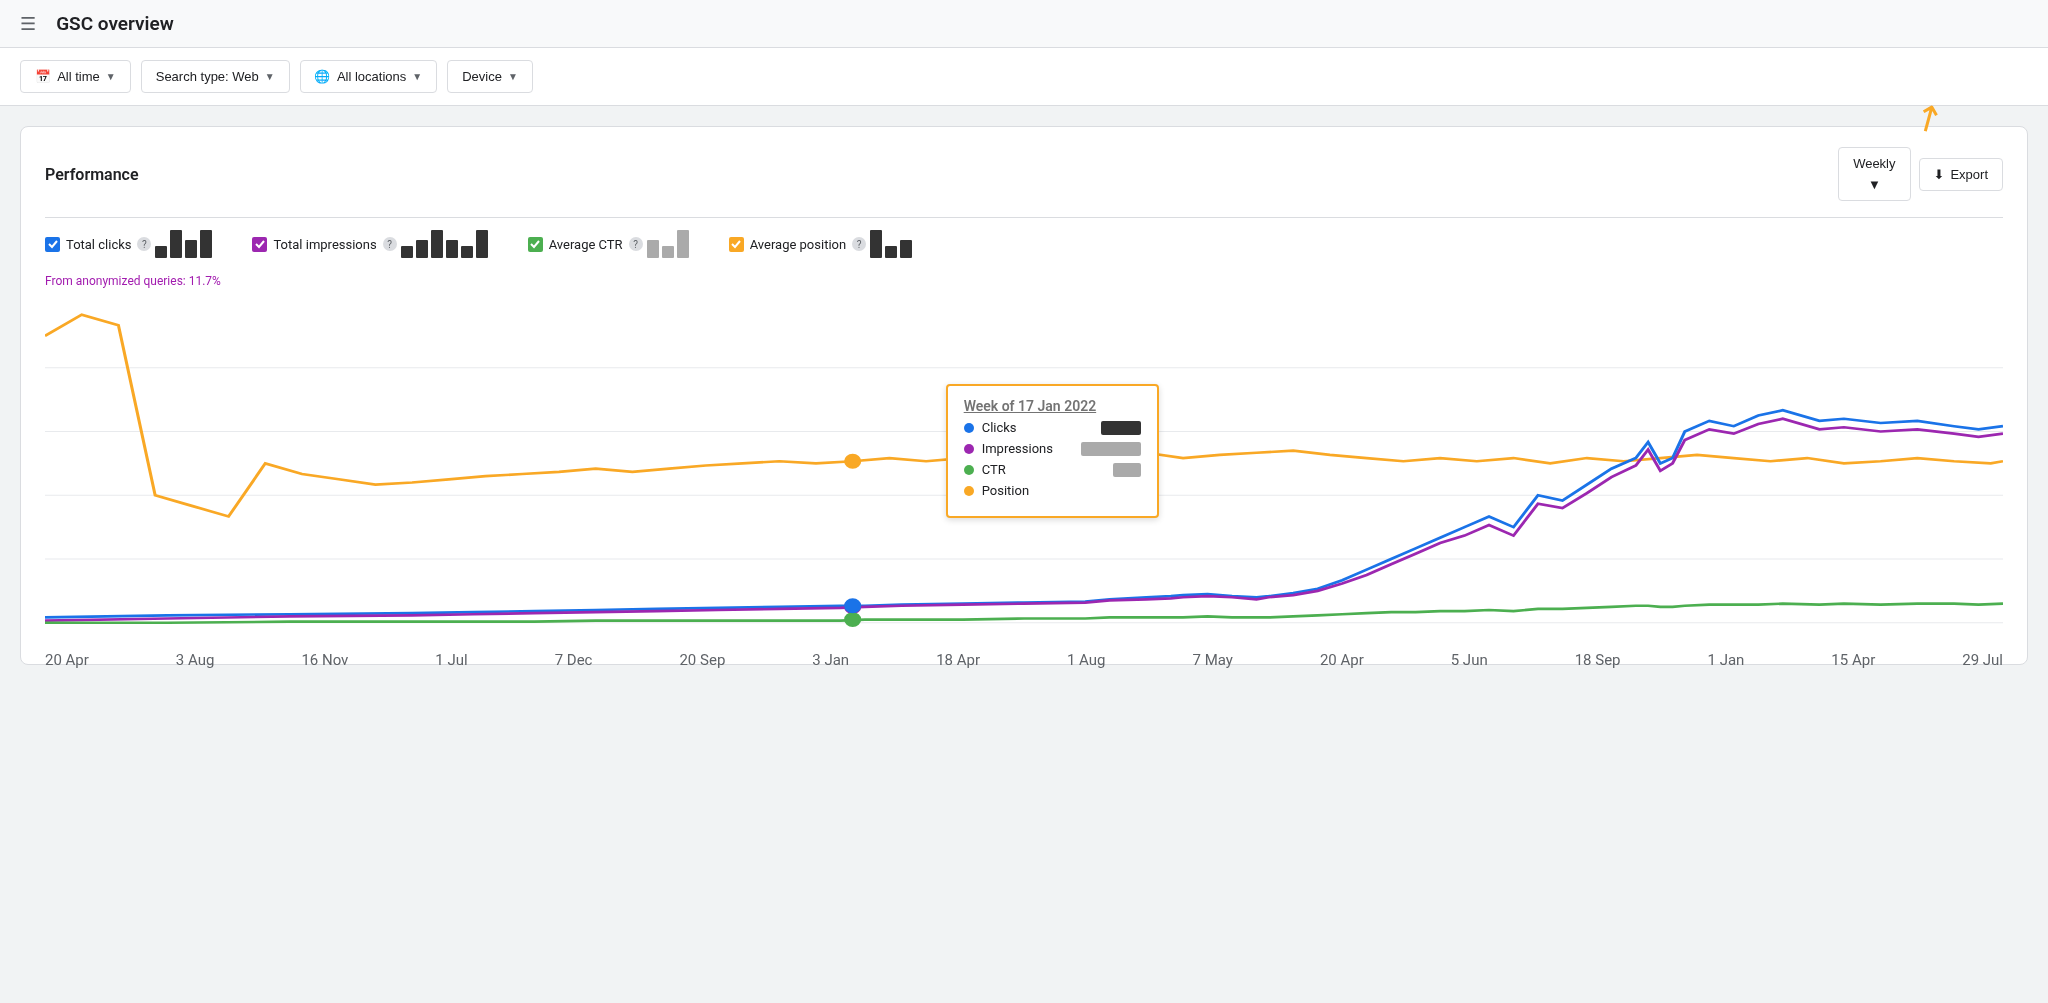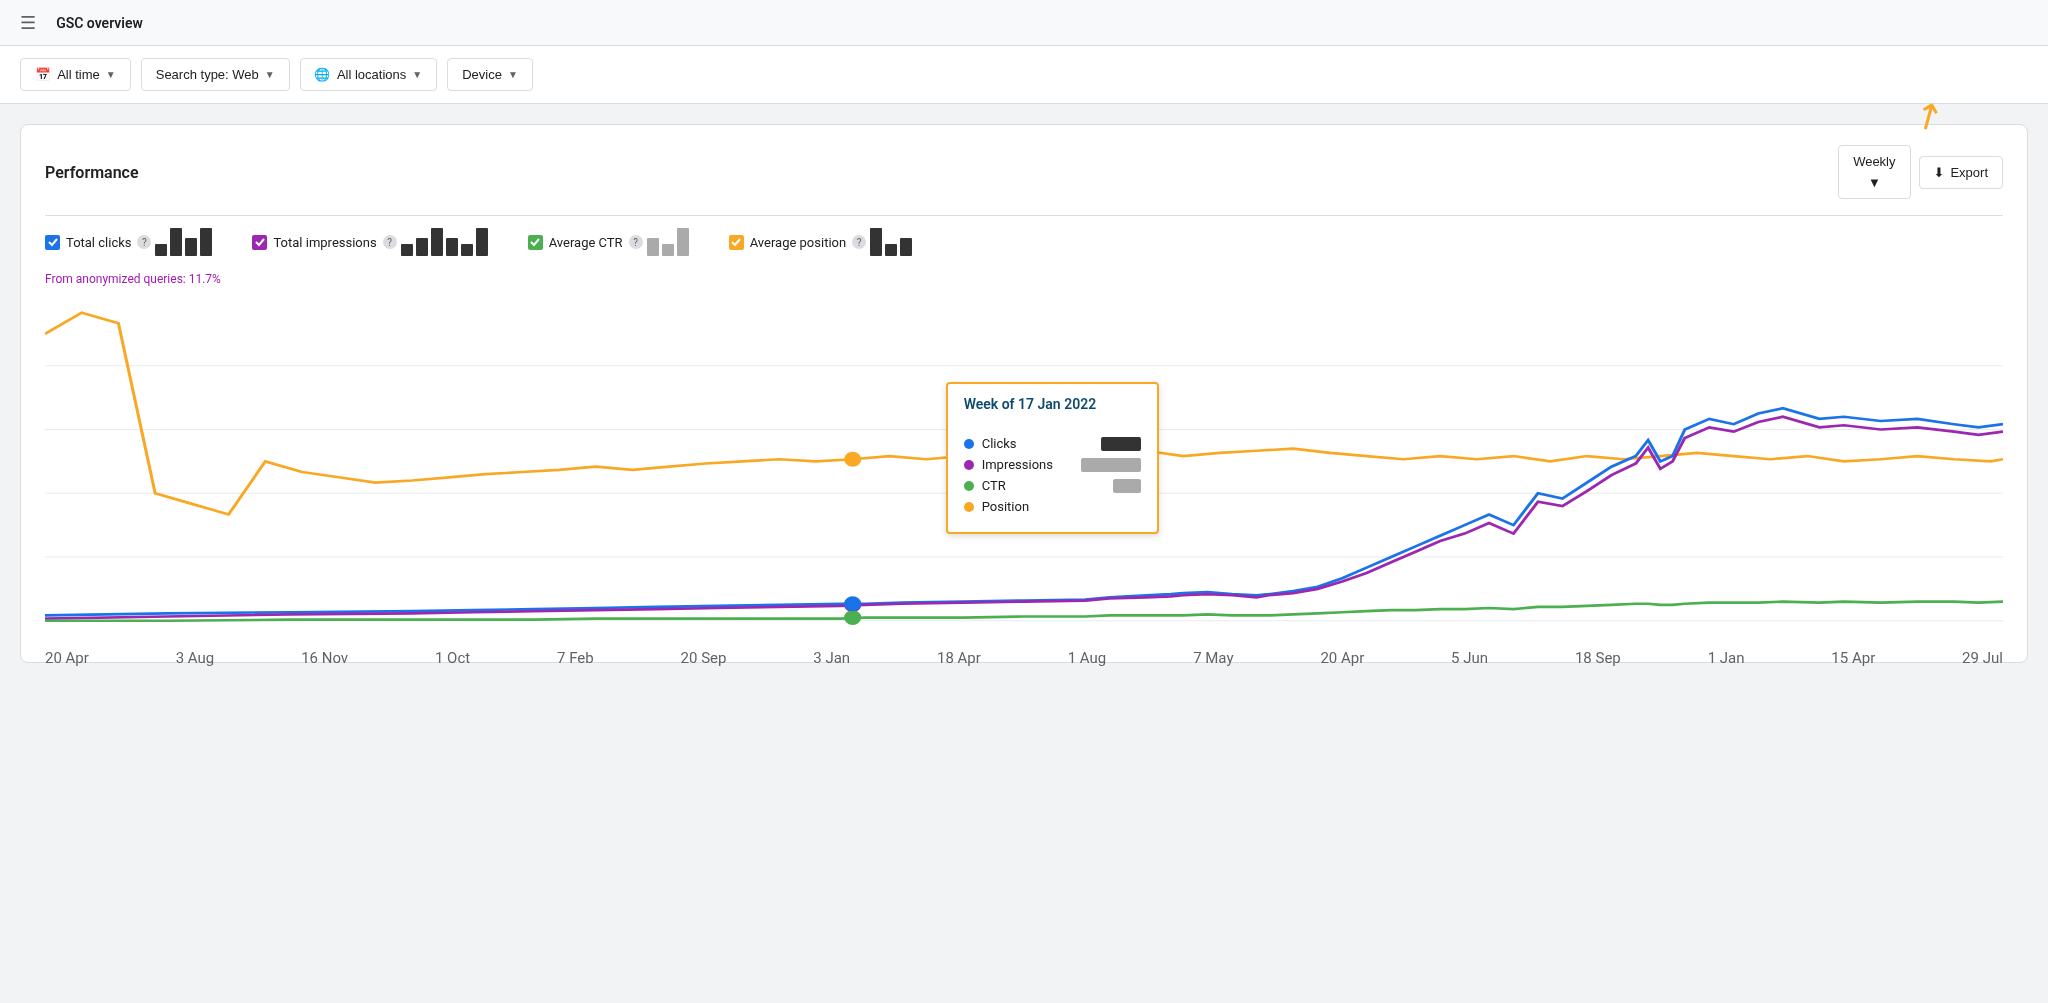--- a/index.html
+++ b/index.html
@@ -13,21 +13,21 @@
       align-items: center;
       gap: 12px;
     }
     .hamburger {
       font-size: 18px;
       cursor: pointer;
       margin-right: 8px;
       color: #5f6368;
     }
     .page-title {
-      font-size: 14px;
+      font-size: 19px;
       font-weight: 600;
       color: #202124;
     }
 
     .filter-bar {
       background: #fff;
       border-bottom: 1px solid #dadce0;
       padding: 12px 20px;
       display: flex;
       gap: 10px;
@@ -191,22 +191,23 @@
       color: #202124;
       box-shadow: 0 2px 6px rgba(0,0,0,0.15);
       min-width: 200px;
       top: 80px;
       left: 46%;
       z-index: 10;
     }
     .tooltip-date {
       font-weight: 600;
       font-size: 14px;
-      margin-bottom: 24px;
-      color: #0c4a6e;
+      margin-bottom: 6px;
+      color: #737373;
+      text-decoration: underline;
     }
     .tooltip-row {
       display: flex;
       align-items: center;
       justify-content: space-between;
       margin-bottom: 6px;
       gap: 28px;
     }
     .tooltip-label-wrap {
       display: flex;
@@ -416,22 +417,22 @@
             <span>Position</span>
           </div>
         </div>
       </div>
 
       
       <div class="x-axis-labels">
         <span>20 Apr</span>
         <span>3 Aug</span>
         <span>16 Nov</span>
-        <span>1 Oct</span>
-        <span>7 Feb</span>
+        <span>1 Jul</span>
+        <span>7 Dec</span>
         <span>20 Sep</span>
         <span>3 Jan</span>
         <span>18 Apr</span>
         <span>1 Aug</span>
         <span>7 May</span>
         <span>20 Apr</span>
         <span>5 Jun</span>
         <span>18 Sep</span>
         <span>1 Jan</span>
         <span>15 Apr</span>

